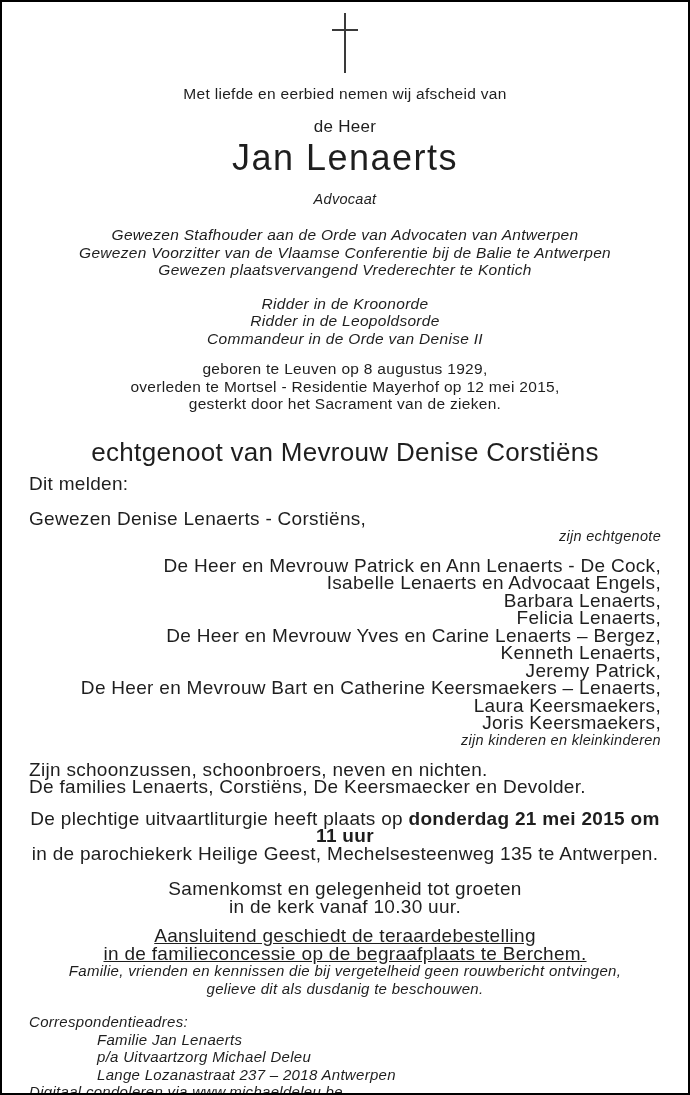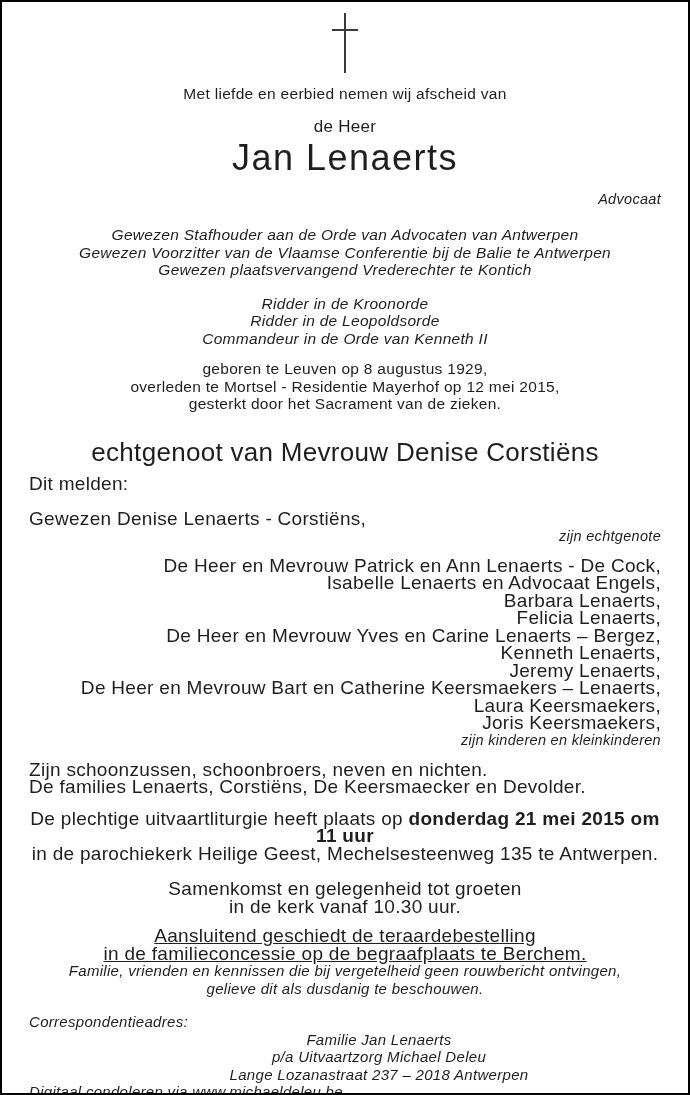--- a/index.html
+++ b/index.html
@@ -18,21 +18,21 @@
   .right  { text-align:right; }
   .left   { text-align:left; }
   .it     { font-style:italic; }
 
   .cross-wrap { margin-top:11px; text-align:center; height:60px; }
   .cross-wrap svg { display:inline-block; }
 
   .intro      { margin-top:12px; font-size:15.5px; line-height:18px; }
   .salutation { margin-top:14px; font-size:17px;   line-height:19px; }
   .name       { margin-top:2px;  font-size:36px;   line-height:40px; font-weight:400; letter-spacing:1.5px; }
-  .profession { margin-top:13px; font-size:14.5px; line-height:17px;text-align:right; }
+  .profession { margin-top:13px; font-size:14.5px; line-height:17px; }
 
   .tri  { font-size:15.5px; line-height:17.5px; }
   .career { margin-top:18px; }
   .orders { margin-top:16px; }
   .dates  { margin-top:13px; }
 
   .spouse-line { margin-top:28px; font-size:26px; line-height:22px; }
 
   .body-line { font-size:19px; line-height:17.5px; }
   .announce    { margin-top:12px; }
@@ -41,21 +41,21 @@
   .family      { margin-top:12px;text-align:right; }
   .fam-indent  { padding-left:68px; }
   .relatives   { margin-top:12px; }
   .ceremony    { margin-top:14px; }
   .gathering   { margin-top:18px; }
   .burial      { margin-top:12px;text-decoration:underline; }
 
   .apology { font-size:15px; line-height:17.5px; }
 
   .correspondence { margin-top:16px; font-size:15px; line-height:17.5px; }
-  .corr-indent { padding-left:68px;text-align:center; }
+  .corr-indent { padding-left:68px; }
 
   b { font-weight:bold; }
 </style>
 </head>
 <body>
 
 <div class="page">
 
   <div class="cross-wrap">
     <svg width="28" height="60" viewBox="0 0 28 60" aria-hidden="true">
@@ -74,21 +74,21 @@
 
   <div class="career center it">
     <div class="tri">Gewezen Stafhouder aan de Orde van Advocaten van Antwerpen</div>
     <div class="tri">Gewezen Voorzitter van de Vlaamse Conferentie bij de Balie te Antwerpen</div>
     <div class="tri">Gewezen plaatsvervangend Vrederechter te Kontich</div>
   </div>
 
   <div class="orders center it">
     <div class="tri">Ridder in de Kroonorde</div>
     <div class="tri">Ridder in de Leopoldsorde</div>
-    <div class="tri">Commandeur in de Orde van Kenneth II</div>
+    <div class="tri">Commandeur in de Orde van Denise II</div>
   </div>
 
   <div class="dates center">
     <div class="tri">geboren te Leuven op 8 augustus 1929,</div>
     <div class="tri">overleden te Mortsel - Residentie Mayerhof op 12 mei 2015,</div>
     <div class="tri">gesterkt door het Sacrament van de zieken.</div>
   </div>
 
   <div class="spouse-line center">echtgenoot van Mevrouw Denise Corstiëns</div>
 
@@ -97,21 +97,21 @@
   <div class="spouse-name body-line left">Gewezen Denise Lenaerts - Corstiëns,</div>
   <div class="role-line right it">zijn echtgenote</div>
 
   <div class="family left">
     <div class="body-line">De Heer en Mevrouw Patrick en Ann Lenaerts - De Cock,</div>
     <div class="body-line fam-indent">Isabelle Lenaerts en Advocaat Engels,</div>
     <div class="body-line fam-indent">Barbara Lenaerts,</div>
     <div class="body-line fam-indent">Felicia Lenaerts,</div>
     <div class="body-line">De Heer en Mevrouw Yves en Carine Lenaerts – Bergez,</div>
     <div class="body-line fam-indent">Kenneth Lenaerts,</div>
-    <div class="body-line fam-indent">Jeremy Lenaerts,</div>
+    <div class="body-line fam-indent">Jeremy Patrick,</div>
     <div class="body-line">De Heer en Mevrouw Bart en Catherine Keersmaekers – Lenaerts,</div>
     <div class="body-line fam-indent">Laura Keersmaekers,</div>
     <div class="body-line fam-indent">Joris Keersmaekers,</div>
   </div>
   <div class="role-line right it">zijn kinderen en kleinkinderen</div>
 
   <div class="relatives left">
     <div class="body-line">Zijn schoonzussen, schoonbroers, neven en nichten.</div>
     <div class="body-line">De families Lenaerts, Corstiëns, De Keersmaecker en Devolder.</div>
   </div>

